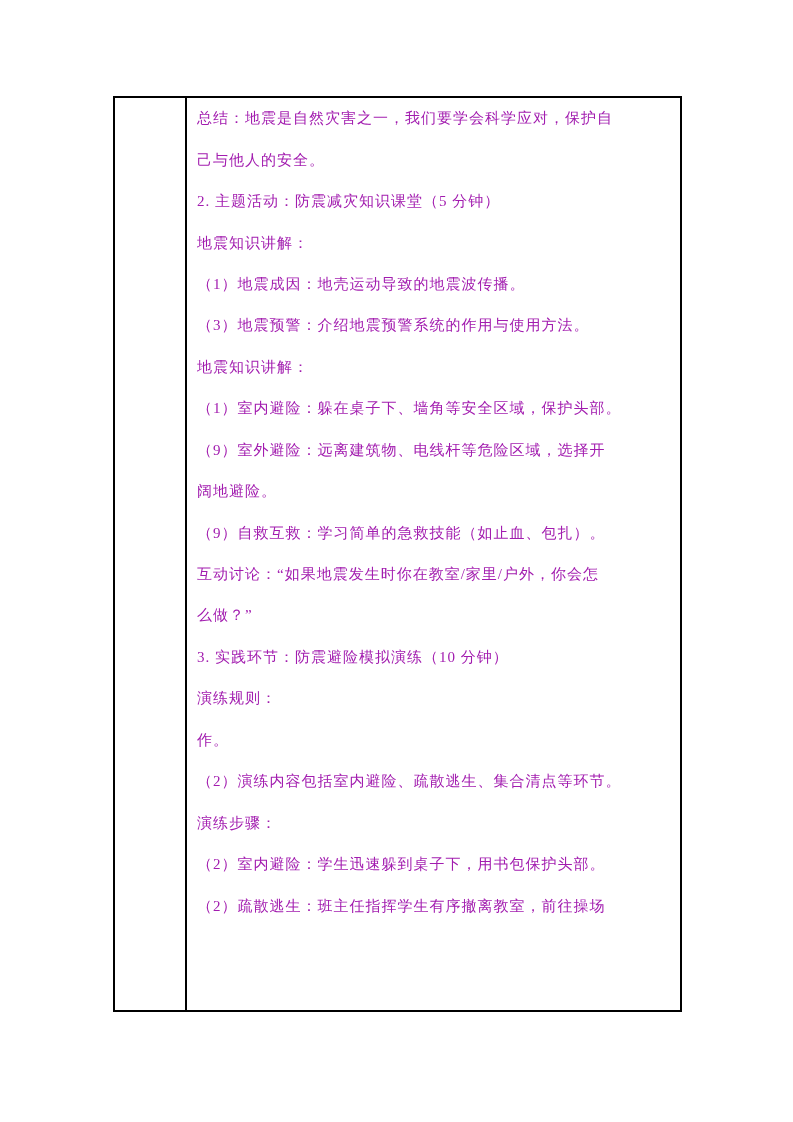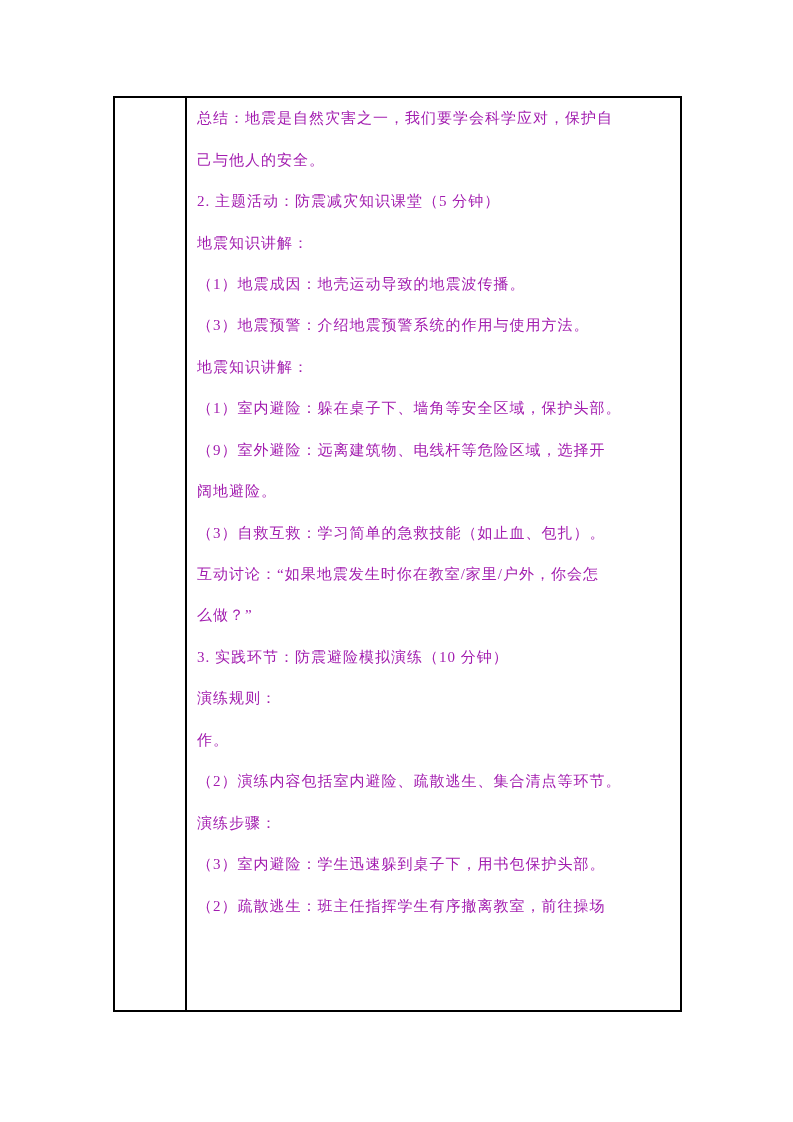--- a/index.html
+++ b/index.html
@@ -65,25 +65,25 @@
       <div class="text-line">总结：地震是自然灾害之一，我们要学会科学应对，保护自</div>
       <div class="text-line">己与他人的安全。</div>
       <div class="text-line">2. 主题活动：防震减灾知识课堂（5 分钟）</div>
       <div class="text-line">地震知识讲解：</div>
       <div class="text-line">（1）地震成因：地壳运动导致的地震波传播。</div>
       <div class="text-line">（3）地震预警：介绍地震预警系统的作用与使用方法。</div>
       <div class="text-line">地震知识讲解：</div>
       <div class="text-line">（1）室内避险：躲在桌子下、墙角等安全区域，保护头部。</div>
       <div class="text-line">（9）室外避险：远离建筑物、电线杆等危险区域，选择开</div>
       <div class="text-line">阔地避险。</div>
-      <div class="text-line">（3）自救互救：学习简单的急救技能（如止血、包扎）。</div>
+      <div class="text-line">（9）自救互救：学习简单的急救技能（如止血、包扎）。</div>
       <div class="text-line">互动讨论：“如果地震发生时你在教室/家里/户外，你会怎</div>
       <div class="text-line">么做？”</div>
       <div class="text-line">3. 实践环节：防震避险模拟演练（10 分钟）</div>
       <div class="text-line">演练规则：</div>
       <div class="text-line">作。</div>
       <div class="text-line">（2）演练内容包括室内避险、疏散逃生、集合清点等环节。</div>
       <div class="text-line">演练步骤：</div>
-      <div class="text-line">（3）室内避险：学生迅速躲到桌子下，用书包保护头部。</div>
+      <div class="text-line">（2）室内避险：学生迅速躲到桌子下，用书包保护头部。</div>
       <div class="text-line">（2）疏散逃生：班主任指挥学生有序撤离教室，前往操场</div>
     </div>
   </div>
 </div>
 
 </body></html>

